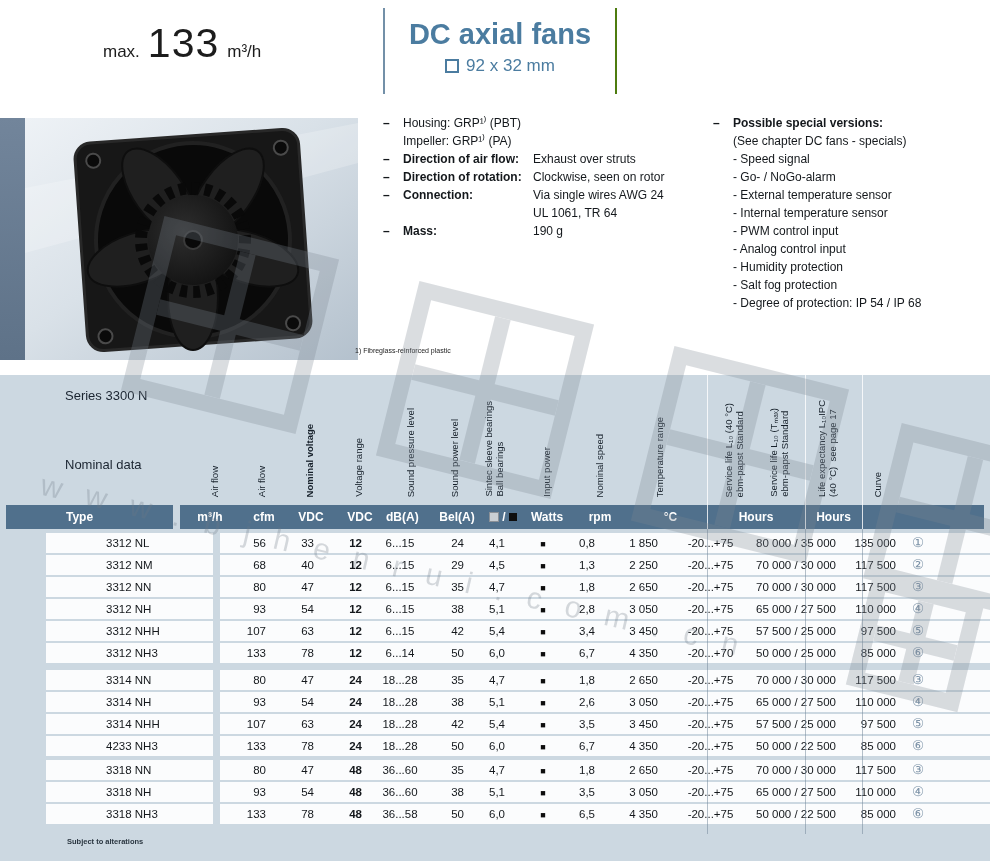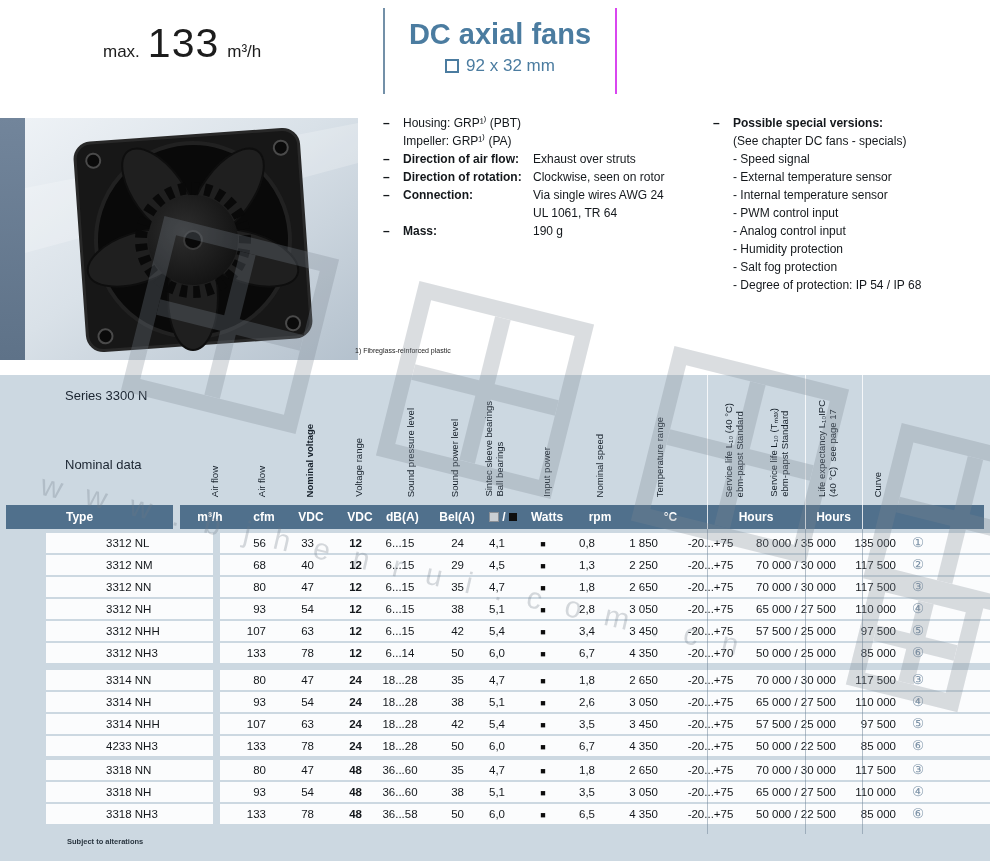--- a/index.html
+++ b/index.html
@@ -4,21 +4,21 @@
 <style>
   html,body{margin:0;padding:0;background:#fff;}
   body{width:990px;height:861px;position:relative;overflow:hidden;
        font-family:"Liberation Sans",sans-serif;color:#14181c;}
   
   .maxflow{position:absolute;left:103px;top:20px;display:flex;align-items:baseline;gap:8px;color:#1c1c1c;}
   .maxflow .lbl{font-size:17px;}
   .maxflow .val{font-size:41px;letter-spacing:1px;}
   .maxflow .unit{font-size:17px;}
   .titleblock{position:absolute;left:383px;top:8px;width:230px;height:86px;
-    border-left:2px solid #7390a8;border-right:2px solid #d946ef;text-align:center;}
+    border-left:2px solid #7390a8;border-right:2px solid #4d7c0f;text-align:center;}
   .titleblock .t{font-size:29px;font-weight:bold;color:#4b7ca0;margin-top:10px;}
   .titleblock .s{font-size:17px;color:#4b7ca0;margin-top:5px;display:flex;align-items:center;justify-content:center;gap:7px;}
   .sqoutline{width:10px;height:10px;border:2px solid #4b7ca0;display:inline-block;}
   
   .leftstrip{position:absolute;left:0;top:118px;width:25px;height:242px;
     background:linear-gradient(180deg,#72859b,#5e7288);}
   .photo{position:absolute;left:25px;top:118px;width:333px;height:242px;}
   
   .specs{position:absolute;left:383px;top:114px;width:325px;font-size:12px;}
   .spec-row{display:flex;}
@@ -179,20 +179,21 @@
 <div class="footnote">1) Fibreglass-reinforced plastic</div>
 
 <div class="special">
   <div class="head">
     <span class="dash">–</span>
     <span class="ttl">Possible special versions:</span>
   </div>
   <div class="sv-item">(See chapter DC fans - specials)</div>
   <div>
       <div class="sv-item">- Speed signal</div>
+      <div class="sv-item">- Go- / NoGo-alarm</div>
       <div class="sv-item">- External temperature sensor</div>
       <div class="sv-item">- Internal temperature sensor</div>
       <div class="sv-item">- PWM control input</div>
       <div class="sv-item">- Analog control input</div>
       <div class="sv-item">- Humidity protection</div>
       <div class="sv-item">- Salt fog protection</div>
       <div class="sv-item">- Degree of protection: IP 54 / IP 68</div>
     </div>
 </div>
 

